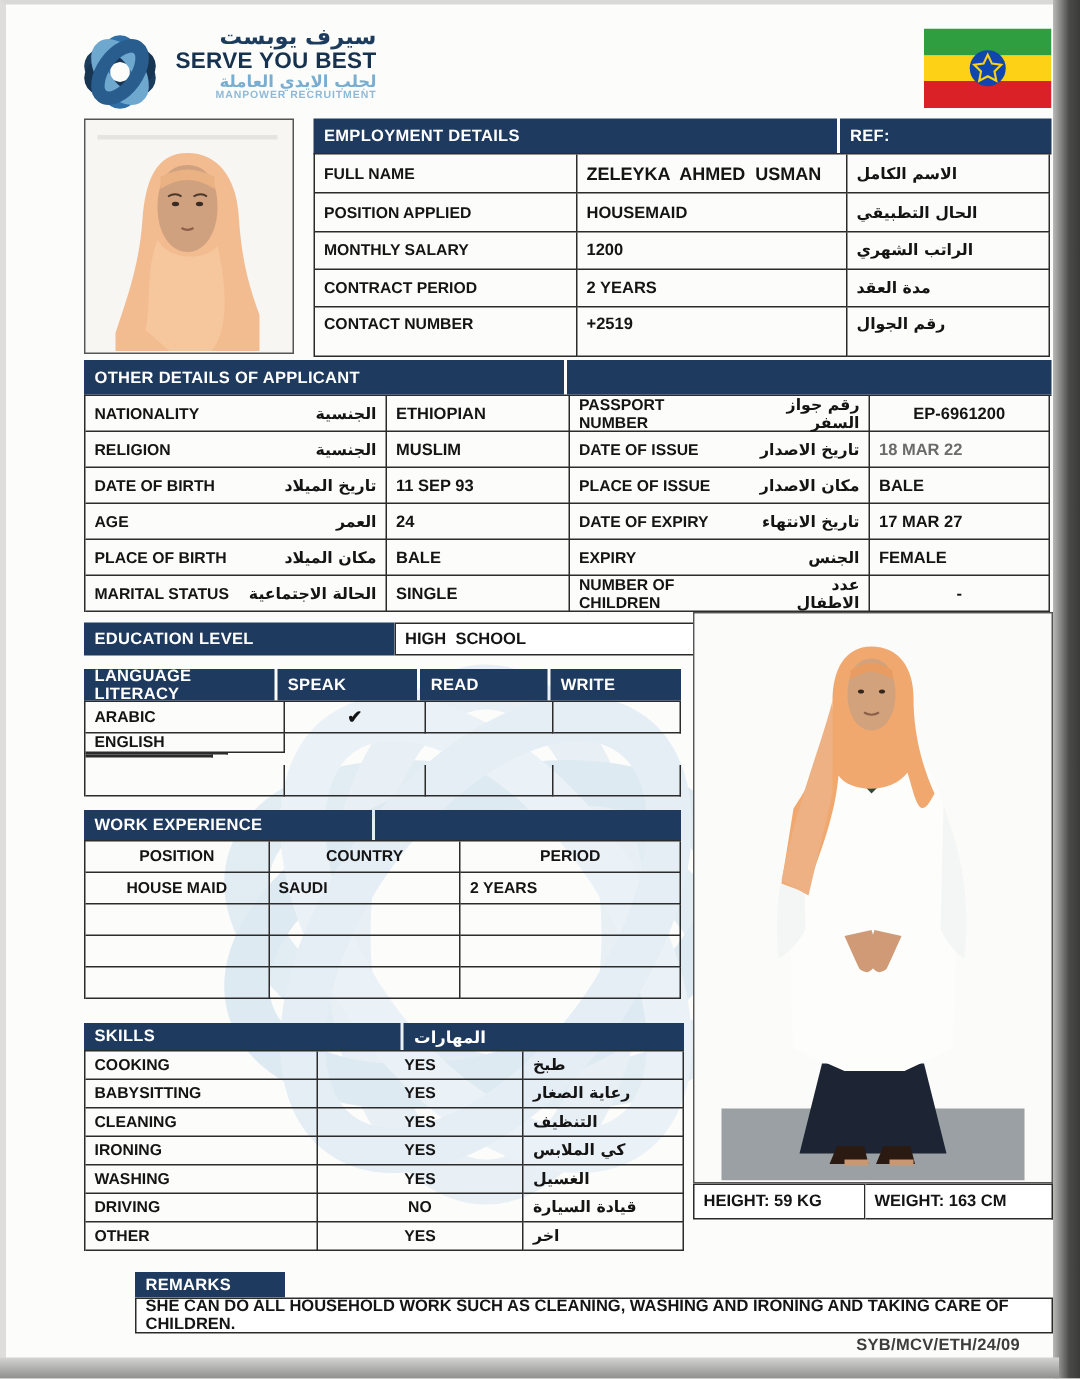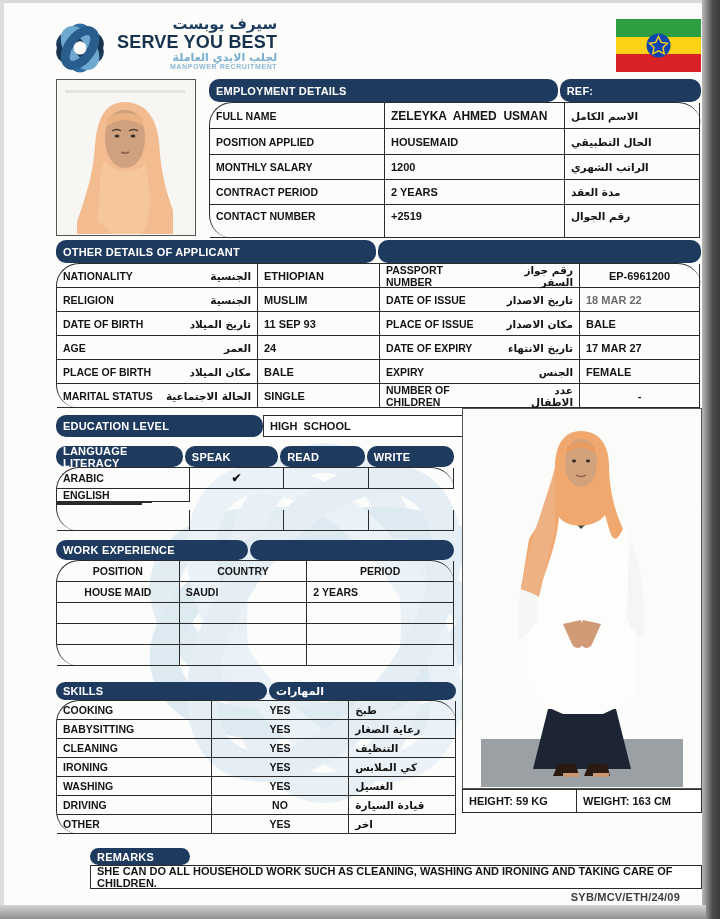--- a/index.html
+++ b/index.html
@@ -15,38 +15,38 @@
     border-top:3px solid #d9d9d7;border-left:4px solid #dedddb;
     box-sizing:border-box;
   }
   .edge-right{position:absolute;right:0;top:0;width:18px;height:919px;
     background:linear-gradient(to right,#b9b9b7,#4a4a48 60%,#3a3a38);}
   .edge-bottom{position:absolute;left:0;bottom:0;width:706px;height:14px;
     background:linear-gradient(to bottom,#d4d4d2,#8f8f8d);}
   .abs{position:absolute;box-sizing:border-box;}
   .watermark{opacity:0.30;pointer-events:none;}
 
-  .navy{background:#1f3a5f;color:#ffffff;font-weight:bold;border-radius:10px;}
+  .navy{background:#1f3a5f;color:#ffffff;font-weight:bold;}
   .bar{display:flex;align-items:center;padding:0 7px;font-size:11px;letter-spacing:.2px;}
   .row{display:flex;}
   .cell{border-right:1.5px solid #2b2b2b;border-bottom:1.5px solid #2b2b2b;
     display:flex;align-items:center;padding:0 6px;box-sizing:border-box;
     font-size:10.5px;font-weight:bold;color:#141414;background:transparent;}
-  .tbl{border-top:1.5px solid #2b2b2b;border-left:1.5px solid #2b2b2b;border-radius:23px;}
+  .tbl{border-top:1.5px solid #2b2b2b;border-left:1.5px solid #2b2b2b;}
   .val{white-space:pre-wrap;font-size:11px;}
   .ar{font-family:"DejaVu Sans", sans-serif;direction:rtl;}
   .lblcell{justify-content:space-between;}
   .center{justify-content:center;text-align:center;}
   .right{justify-content:flex-end;text-align:right;}
   .faded{color:#6b6b6b;}
 
   .logo-wrap{display:flex;align-items:flex-start;gap:6px;}
   .logo-text{display:flex;flex-direction:column;align-items:flex-end;line-height:1.05;}
   .logo-ar{font-family:"DejaVu Sans", sans-serif;color:#1c3c5e;font-size:15px;font-weight:bold;}
-  .logo-en{color:#16324f;font-size:18px;font-weight:bold;letter-spacing:.2px;text-align:center;}
+  .logo-en{color:#16324f;font-size:15px;font-weight:bold;letter-spacing:.2px;text-align:center;}
   .logo-ar2{font-family:"DejaVu Sans", sans-serif;color:#79aed1;font-size:11px;font-weight:bold;}
   .logo-en2{color:#8fb9d6;font-size:7px;font-weight:bold;letter-spacing:.6px;}
 
   .photo-frame{border:1.5px solid #555;background:#f7f6f3;overflow:hidden;}
   .footer{font-size:11px;color:#3d3d3d;font-weight:bold;letter-spacing:.2px;}
   .check{font-size:12px;}
 </style>
 </head>
 <body>
 

